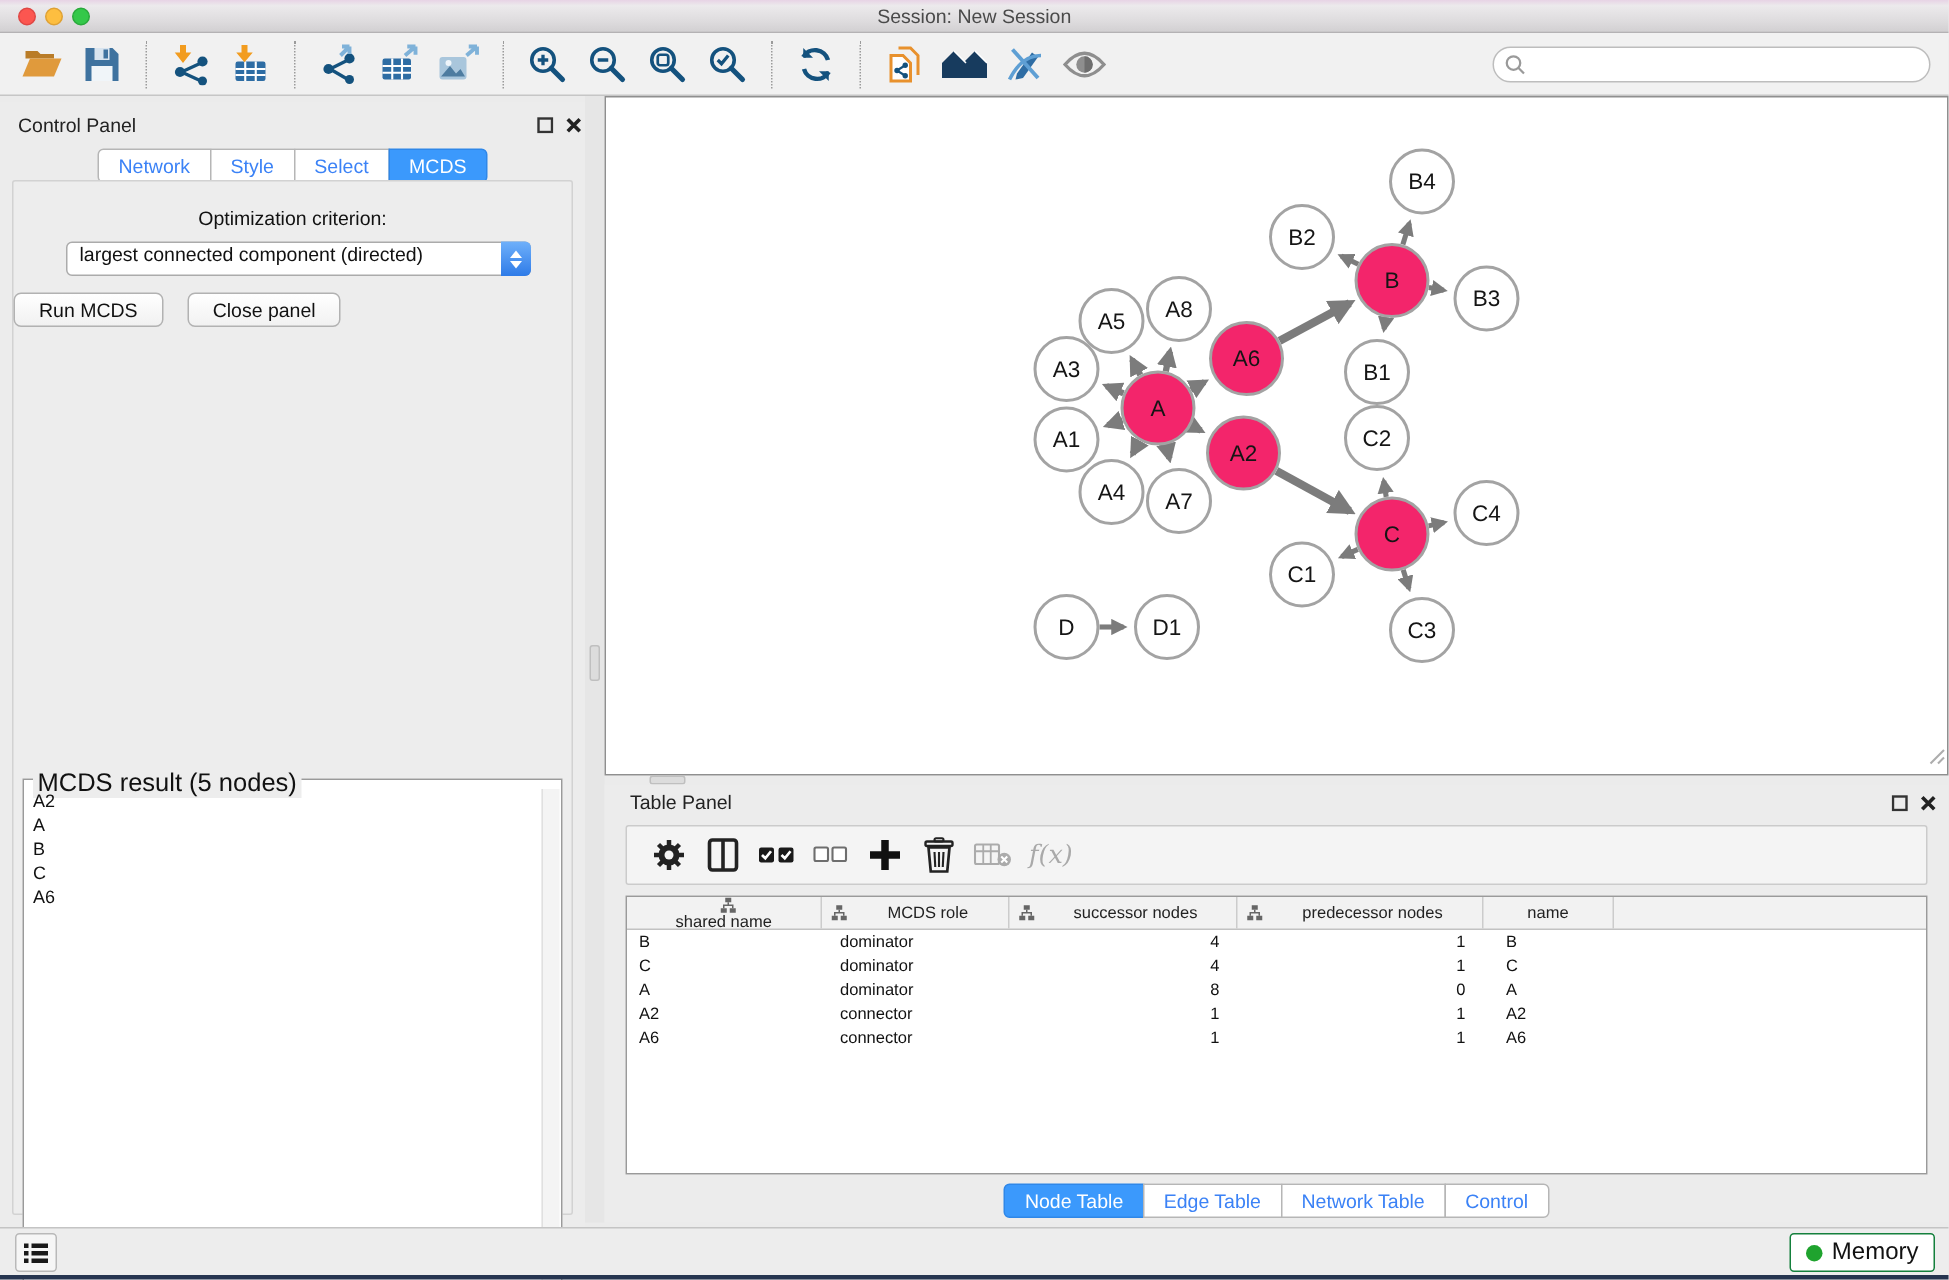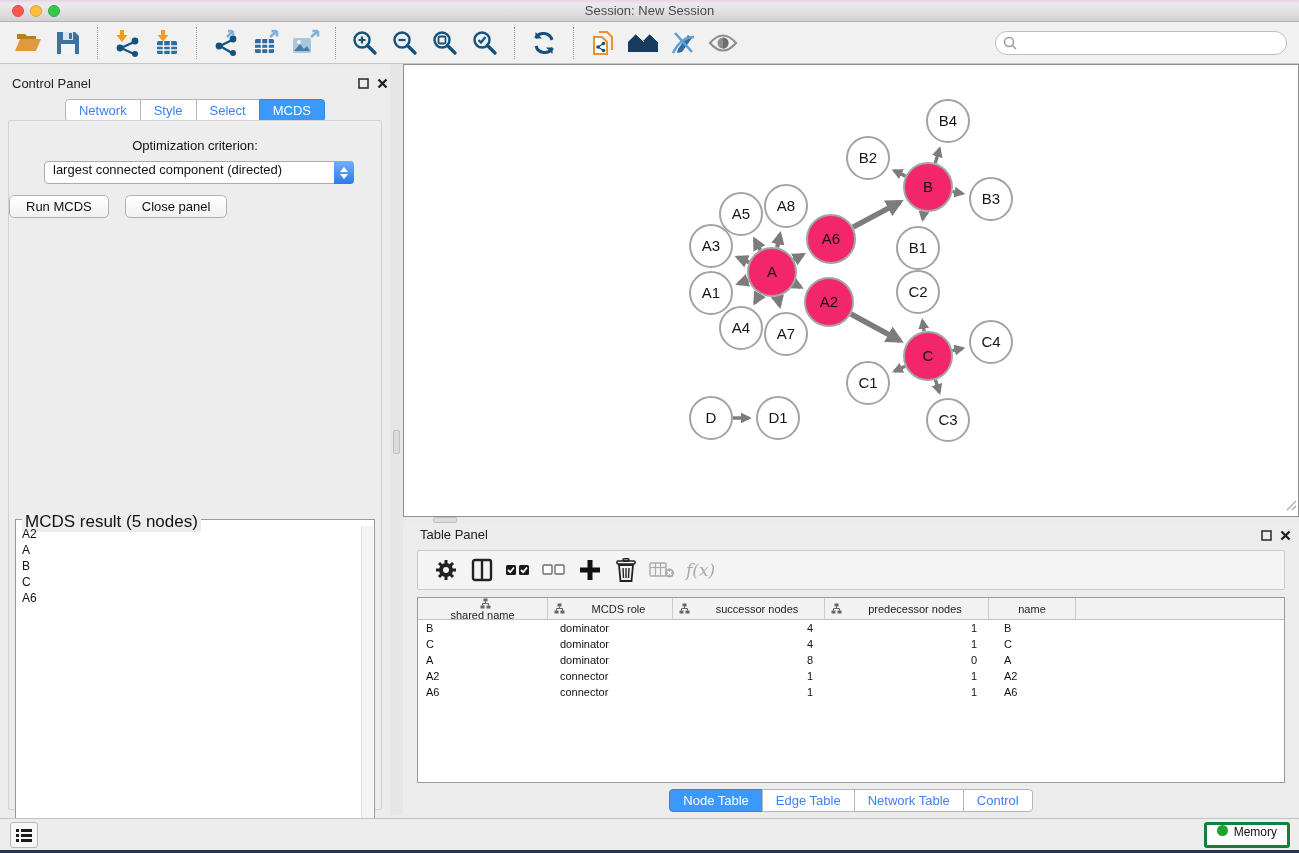--- a/index.html
+++ b/index.html
@@ -90,22 +90,22 @@
   .th.filler { flex:1; border-right:none; }
   .tr { display:flex; height:16px; align-items:center; }
   .td { font-size:11px; color:#111; white-space:nowrap; overflow:hidden; }
   .td.al { text-align:left; } .td.ar { text-align:right; }
   .tp-tabs { bottom:3px; top:auto; position:absolute; left:0; right:0; display:flex; justify-content:center; }
 
   
   .statusbar { position:absolute; left:0; top:818px; width:1299px; height:32px; background:#EDEDED; border-top:1px solid #C4C4C4; }
   .sb-left-btn { position:absolute; left:10px; top:3px; width:28px; height:26px; background:#F6F6F6;
     border:1px solid #B9B9B9; border-radius:3px; display:flex; align-items:center; justify-content:center; }
-  .memory-btn { position:absolute; right:9px; top:3px; height:26px; background:#FFFFFF; border:3px solid #15803d;
-    border-radius:3px; display:flex; align-items:flex-start; padding:0 10px; gap:6px; font-size:12px; color:#111; }
+  .memory-btn { position:absolute; right:9px; top:3px; height:26px; background:#FFFFFF; border:1px solid #15803d;
+    border-radius:3px; display:flex; align-items:center; padding:0 10px; gap:6px; font-size:16px; color:#111; }
   .mem-dot { width:11px; height:11px; border-radius:50%; background:#1FA32E; }
   .desktop-strip { position:absolute; left:0; top:850px; width:1299px; height:3px; background:#263550; }
 
   svg text { font-family:"Liberation Sans", sans-serif; }
 </style>
 </head>
 <body>
 
 <div class="app">
 

